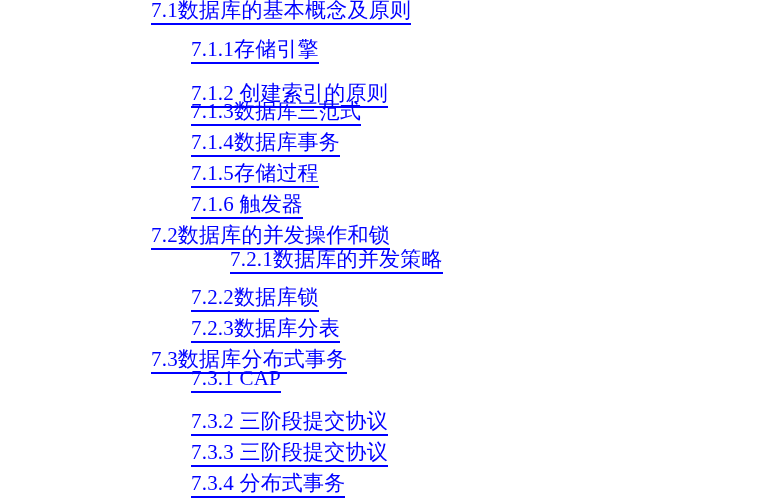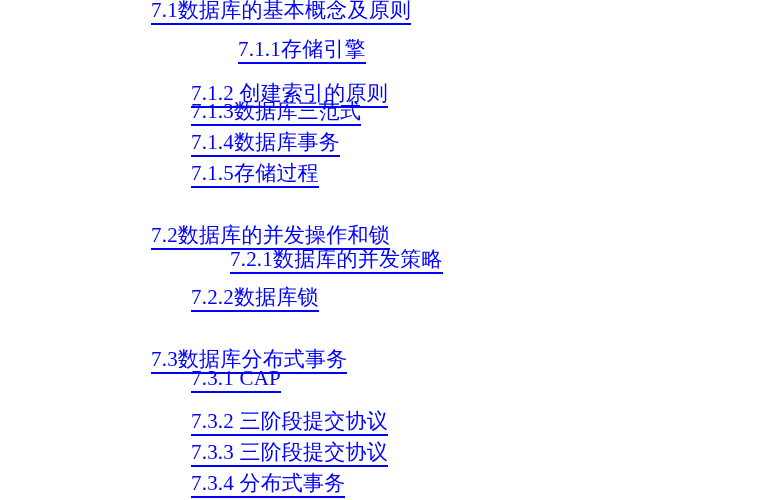--- a/index.html
+++ b/index.html
@@ -50,26 +50,28 @@
   
   .level-2 {
     left: 191px;
   }
 </style>
 </head>
 <body>
 
 <div id="toc">
     <div class="toc-line level-1" style="top: -3px;"><a class="toc-link">7.1数据库的基本概念及原则</a></div>
-    <div class="toc-line level-2" style="top: 36px; margin-left: 47px;"><a class="toc-link">7.1.1存储引擎</a></div>
+    <div class="toc-line level-2" style="top: 36px;"><a class="toc-link">7.1.1存储引擎</a></div>
     <div class="toc-line level-2" style="top: 80px;"><a class="toc-link">7.1.2 创建索引的原则</a></div>
     <div class="toc-line level-2" style="top: 98px;"><a class="toc-link">7.1.3数据库三范式</a></div>
     <div class="toc-line level-2" style="top: 129px;"><a class="toc-link">7.1.4数据库事务</a></div>
     <div class="toc-line level-2" style="top: 160px;"><a class="toc-link">7.1.5存储过程</a></div>
+    <div class="toc-line level-2" style="top: 191px;"><a class="toc-link">7.1.6 触发器</a></div>
     <div class="toc-line level-1" style="top: 222px;"><a class="toc-link">7.2数据库的并发操作和锁</a></div>
     <div class="toc-line level-2" style="top: 246px; margin-left: 39px;"><a class="toc-link">7.2.1数据库的并发策略</a></div>
     <div class="toc-line level-2" style="top: 284px;"><a class="toc-link">7.2.2数据库锁</a></div>
+    <div class="toc-line level-2" style="top: 315px;"><a class="toc-link">7.2.3数据库分表</a></div>
     <div class="toc-line level-1" style="top: 346px;"><a class="toc-link">7.3数据库分布式事务</a></div>
     <div class="toc-line level-2" style="top: 365px;"><a class="toc-link">7.3.1 CAP</a></div>
     <div class="toc-line level-2" style="top: 408px;"><a class="toc-link">7.3.2 三阶段提交协议</a></div>
     <div class="toc-line level-2" style="top: 439px; text-decoration: underline;"><a class="toc-link">7.3.3 三阶段提交协议</a></div>
     <div class="toc-line level-2" style="top: 470px;"><a class="toc-link">7.3.4 分布式事务</a></div>
   </div>
 
 </body></html>

